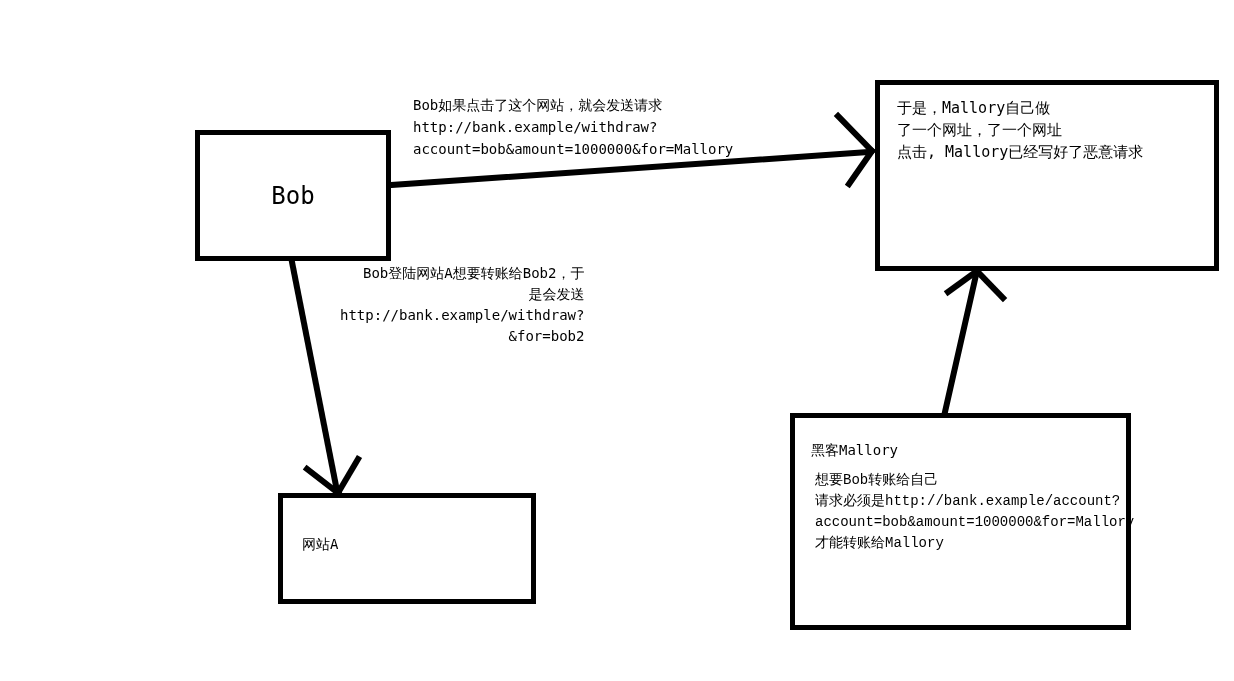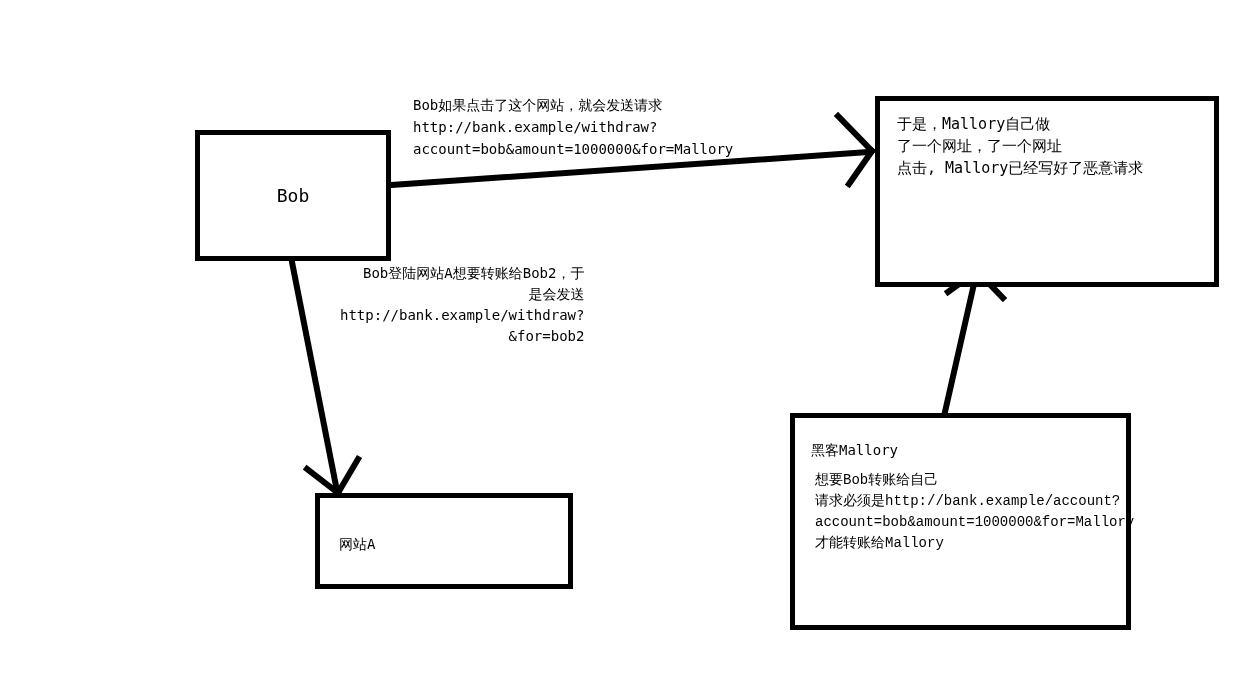--- a/index.html
+++ b/index.html
@@ -35,44 +35,42 @@
     box-sizing: border-box;
   }
   .box-bob {
     left: 195px;
     top: 130px;
     width: 196px;
     height: 131px;
     display: flex;
     align-items: center;
     justify-content: center;
-    font-size: 18px;
+    font-size: 24px;
   }
   .box-site-a {
     left: 278px;
     top: 493px;
     width: 258px;
-    height: 96px;
+    height: 111px;
     font-size: 14px;
-    margin-left: 37px;
   }
   .box-site-a .label {
     position: absolute;
     left: 19px;
     top: 38px;
   }
   .box-mallory-site {
     left: 875px;
     top: 80px;
     width: 344px;
     height: 191px;
     font-size: 15px;
     line-height: 22px;
     padding: 12px 0 0 17px;
-    margin-top: 16px;
   }
   .box-hacker {
     left: 790px;
     top: 413px;
     width: 341px;
     height: 217px;
     font-size: 14px;
     line-height: 21px;
   }
   .box-hacker .hacker-title {

